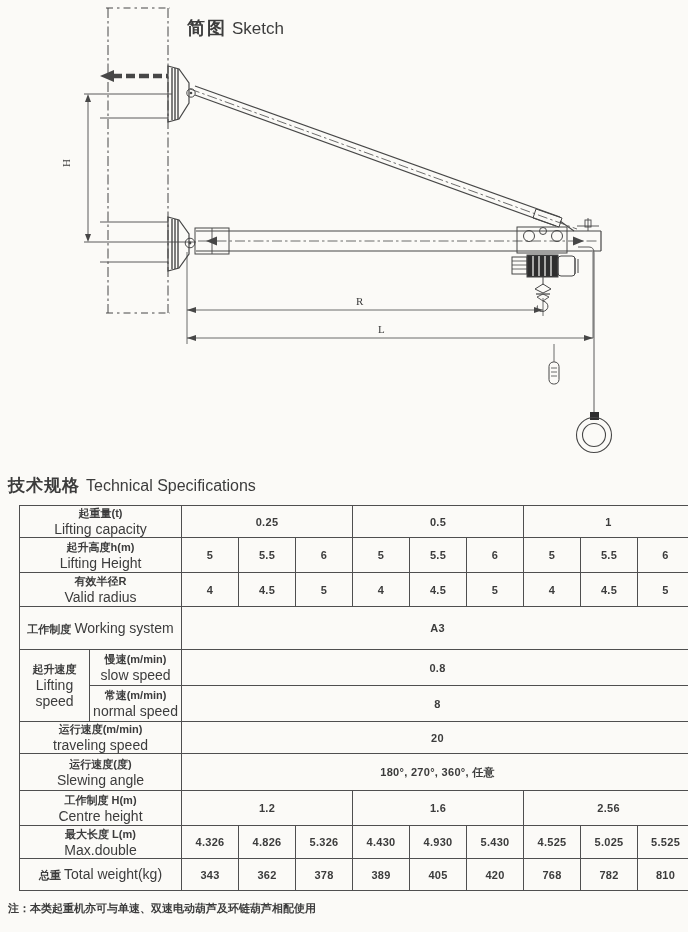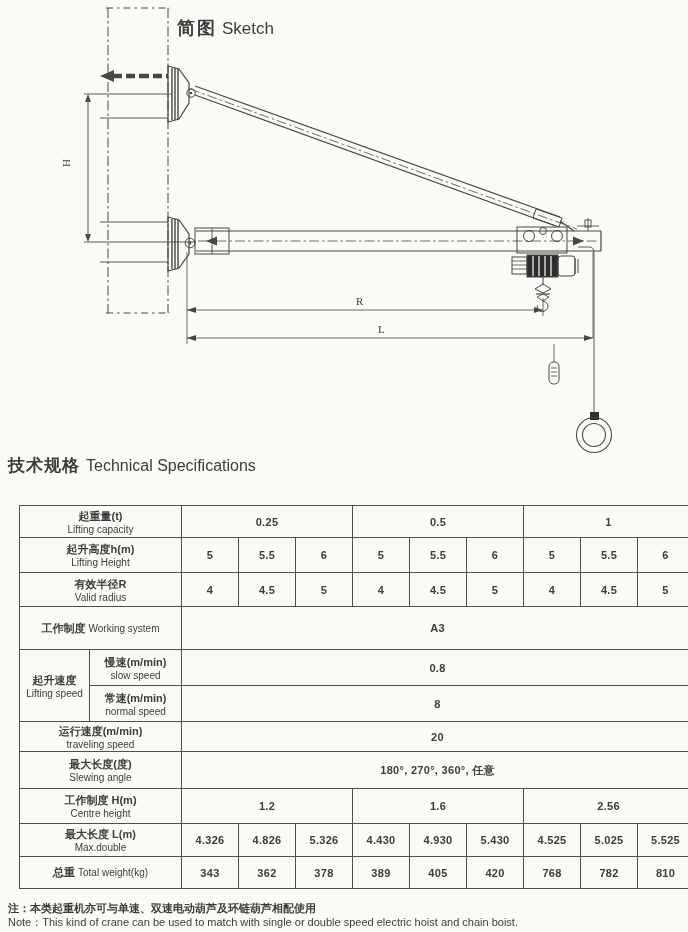--- a/index.html
+++ b/index.html
@@ -6,39 +6,39 @@
   body { font-family: "Liberation Sans", sans-serif; }
   .page {
     position: relative; width: 688px; height: 932px;
     background: #fbfaf7; overflow: hidden; color:#3c3c3c;
   }
   
   .sketch-area { position:absolute; left:0; top:0; width:688px; height:468px; }
   .sketch-svg { position:absolute; left:0; top:0; }
   .dd   { stroke-dasharray: 10 3 2.5 3; }
   .dash { stroke-dasharray: 7 4 2.5 4; }
-  .sketch-title { position:absolute; left:177px; top:16px; white-space:nowrap; }
+  .sketch-title { position:absolute; left:187px; top:16px; white-space:nowrap; }
   .sketch-title .zh { font-weight:bold; font-size:18px; letter-spacing:2px; }
   .sketch-title .en { font-size:17px; margin-left:5px; }
   .dim-label { position:absolute; font-family:"Liberation Serif", serif; font-size:11px; color:#3c3c3c; }
   .dim-h { left:62px; top:157px; transform:rotate(-90deg); }
   .dim-r { left:356px; top:295px; }
   .dim-l { left:378px; top:323px; }
   
-  .spec-title { position:absolute; left:8px; top:454px; white-space:nowrap; }
+  .spec-title { position:absolute; left:8px; top:474px; white-space:nowrap; }
   .spec-title .zh { font-weight:bold; font-size:17px; letter-spacing:1px; }
   .spec-title .en { font-size:16px; margin-left:6px; }
   .spec-table {
     position:absolute; left:11px; top:505px;
     border-collapse:collapse; table-layout:fixed; width:674px;
     font-size:11px; color:#3c3c3c;margin-left:8px;
   }
   .spec-table td { border:1px solid #4f4f4f; text-align:center; vertical-align:middle; padding:0 2px; }
   .lab .zh, .zh-lab { font-weight:bold; font-size:11px; }
-  .lab .en, .en-lab { font-size:10px; font-weight:normal; }
+  .lab .en, .en-lab { font-size:14px; font-weight:normal; }
   .lab.inline { white-space:nowrap; }
   .val { font-size:11px; letter-spacing:0.3px;font-weight:bold; }
   .note { position:absolute; left:8px; top:870px; line-height:13.5px;margin-top:32px; }
   .note .zh { font-weight:bold; font-size:11px; display:block; }
   .note .en { font-size:11px; display:block; }
 </style>
 </head>
 <body>
 
 <div class="page">
@@ -232,21 +232,21 @@
             <div class="lab">
               <div class="zh">运行速度(m/min)</div>
               <div class="en">traveling speed</div>
             </div>
           </td>
           <td class="val" colspan="9">20</td>
         </tr>
         <tr style="height:37px">
           <td colspan="2">
             <div class="lab">
-              <div class="zh">最大长度(度)</div>
+              <div class="zh">运行速度(度)</div>
               <div class="en">Slewing angle</div>
             </div>
           </td>
           <td class="val" colspan="9">180°, 270°, 360°, 任意</td>
         </tr>
         <tr style="height:35px">
           <td colspan="2">
             <div class="lab">
               <div class="zh">工作制度 H(m)</div>
               <div class="en">Centre height</div>
@@ -285,15 +285,14 @@
           <td class="val" colspan="1">420</td>
           <td class="val" colspan="1">768</td>
           <td class="val" colspan="1">782</td>
           <td class="val" colspan="1">810</td>
         </tr>
       </tbody>
   </table>
 
   <div class="note">
     <span class="zh">注：本类起重机亦可与单速、双速电动葫芦及环链葫芦相配使用</span>
-    <span class="en">Note：This kind of crane can be used to match with single or double speed electric hoist and chain boist.</span>
   </div>
 </div>
 
 </body></html>

